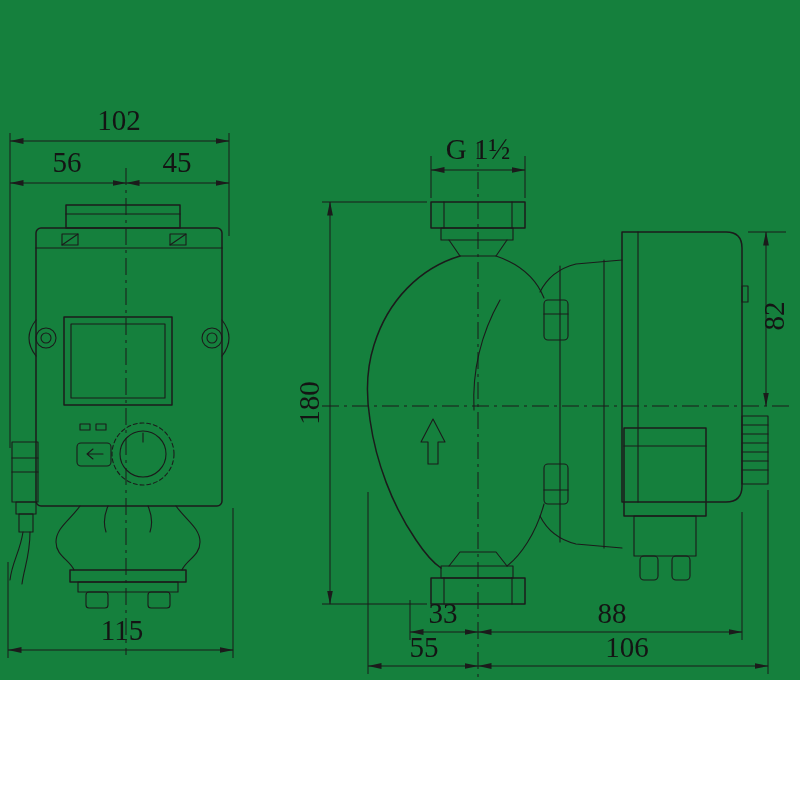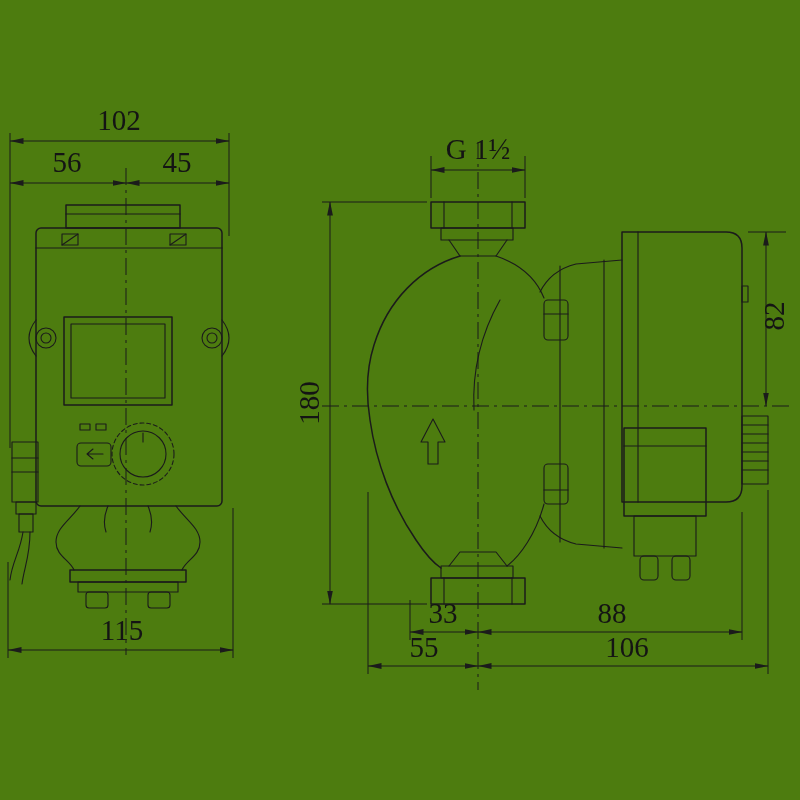--- a/index.html
+++ b/index.html
@@ -1,16 +1,16 @@
 <!DOCTYPE html>
 <html><head>
 <meta charset="utf-8">
 <style>
   html,body{margin:0;padding:0;background:#ffffff;}
-  .stage{position:relative;width:800px;height:800px;background:#4d7c0f;overflow:hidden;}
+  .stage{position:relative;width:800px;height:680px;background:#15803d;overflow:hidden;}
   svg{display:block;}
   .o{fill:none;stroke:#1b1b1b;stroke-width:1.5;stroke-linejoin:round;stroke-linecap:round;}
   .t{fill:none;stroke:#1b1b1b;stroke-width:1.1;stroke-linejoin:round;stroke-linecap:round;}
   .d{fill:none;stroke:#1b1b1b;stroke-width:1;}
   .cl{fill:none;stroke:#1b1b1b;stroke-width:1;stroke-dasharray:17 5 3 5;}
   text{font-family:"Liberation Serif","DejaVu Serif",serif;font-size:29px;fill:#141414;}
 </style>
 </head>
 <body>
 

